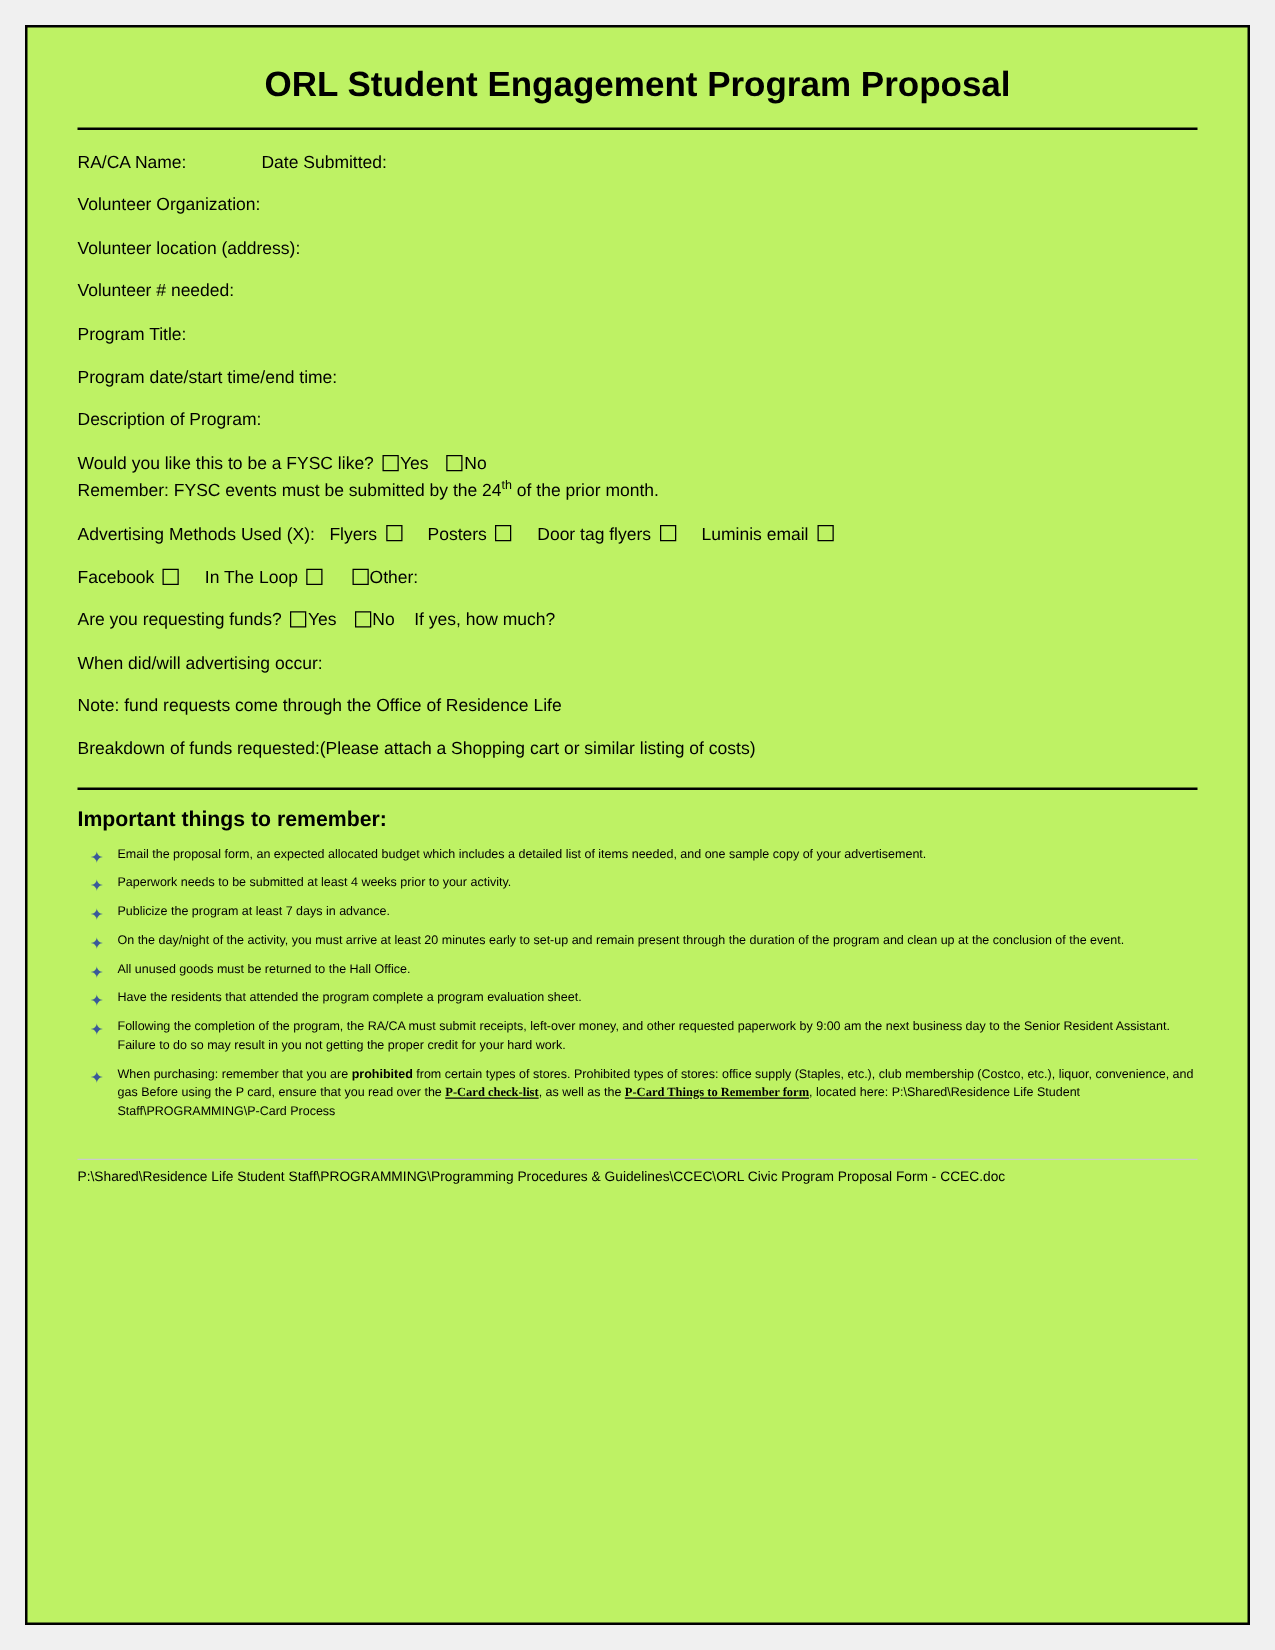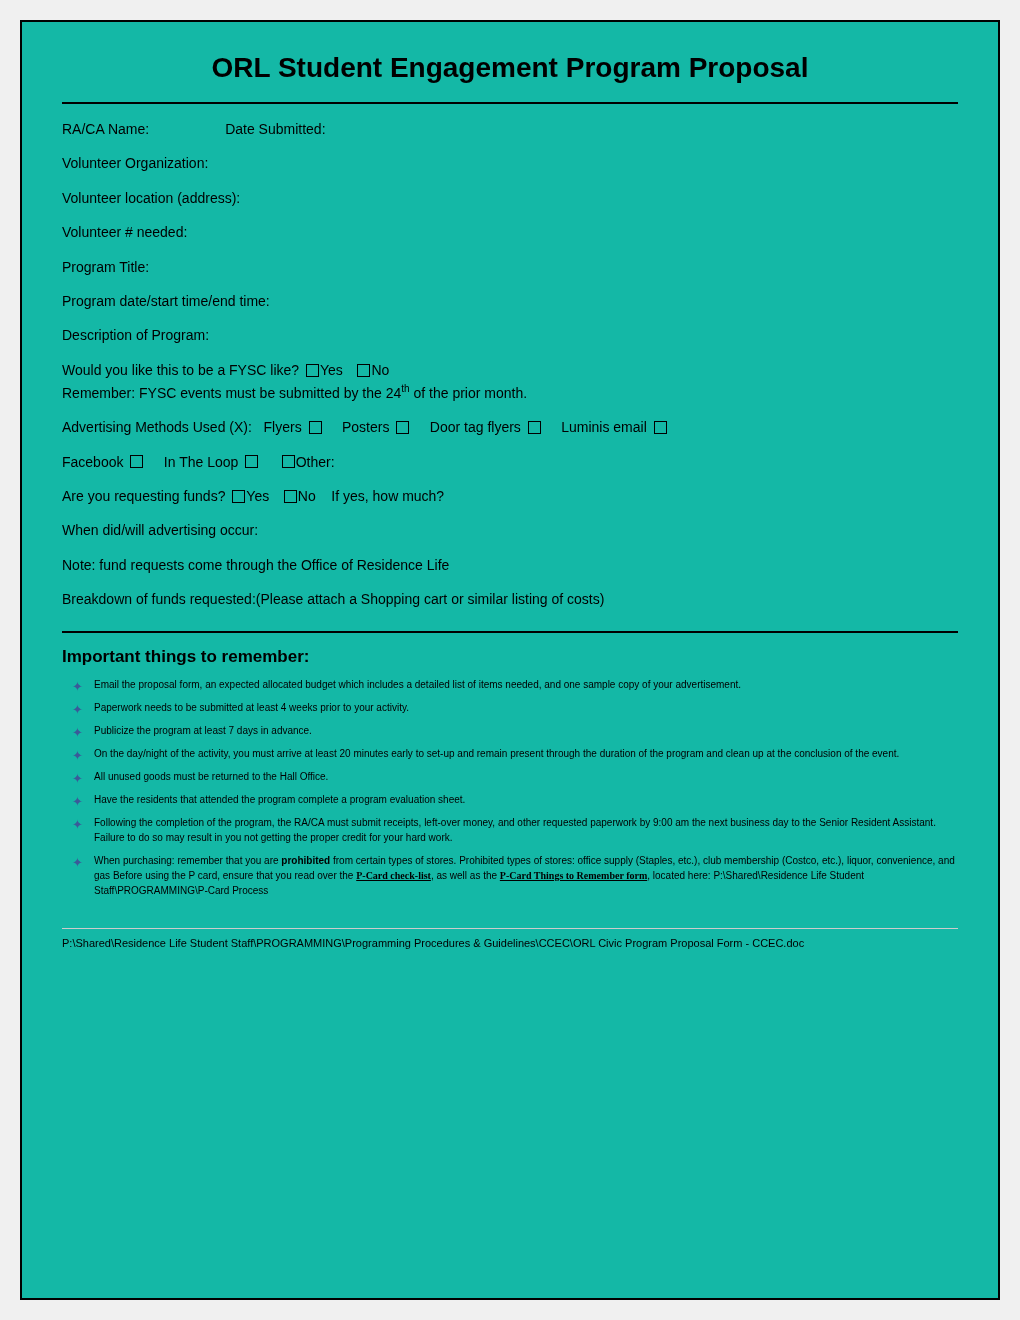--- a/index.html
+++ b/index.html
@@ -13,21 +13,21 @@
       display: flex;
       justify-content: center;
       align-items: flex-start;
       padding: 20px;
       font-family: Arial, sans-serif;
       font-size: 14px;
     }
 
     .page {
       width: 980px;
-      background: #14b8a6;
+      background: #bef264;
       padding: 30px 40px 52px 40px;
       border: 2px solid #000;
       min-height: 1280px;
       position: relative;
     }
 
     .page-title {
       text-align: center;
       font-size: 28px;
       font-weight: bold;
@@ -41,21 +41,21 @@
     }
 
     .form-row {
       margin-bottom: 12px;
       color: #000;
       line-height: 1.6;
     }
 
     .form-row-inline {
       display: flex;
-      gap: 76px;
+      gap: 60px;
       margin-bottom: 12px;
       color: #000;
       line-height: 1.6;
     }
 
     .form-label {
       font-size: 14px;
       color: #000;
     }
 

